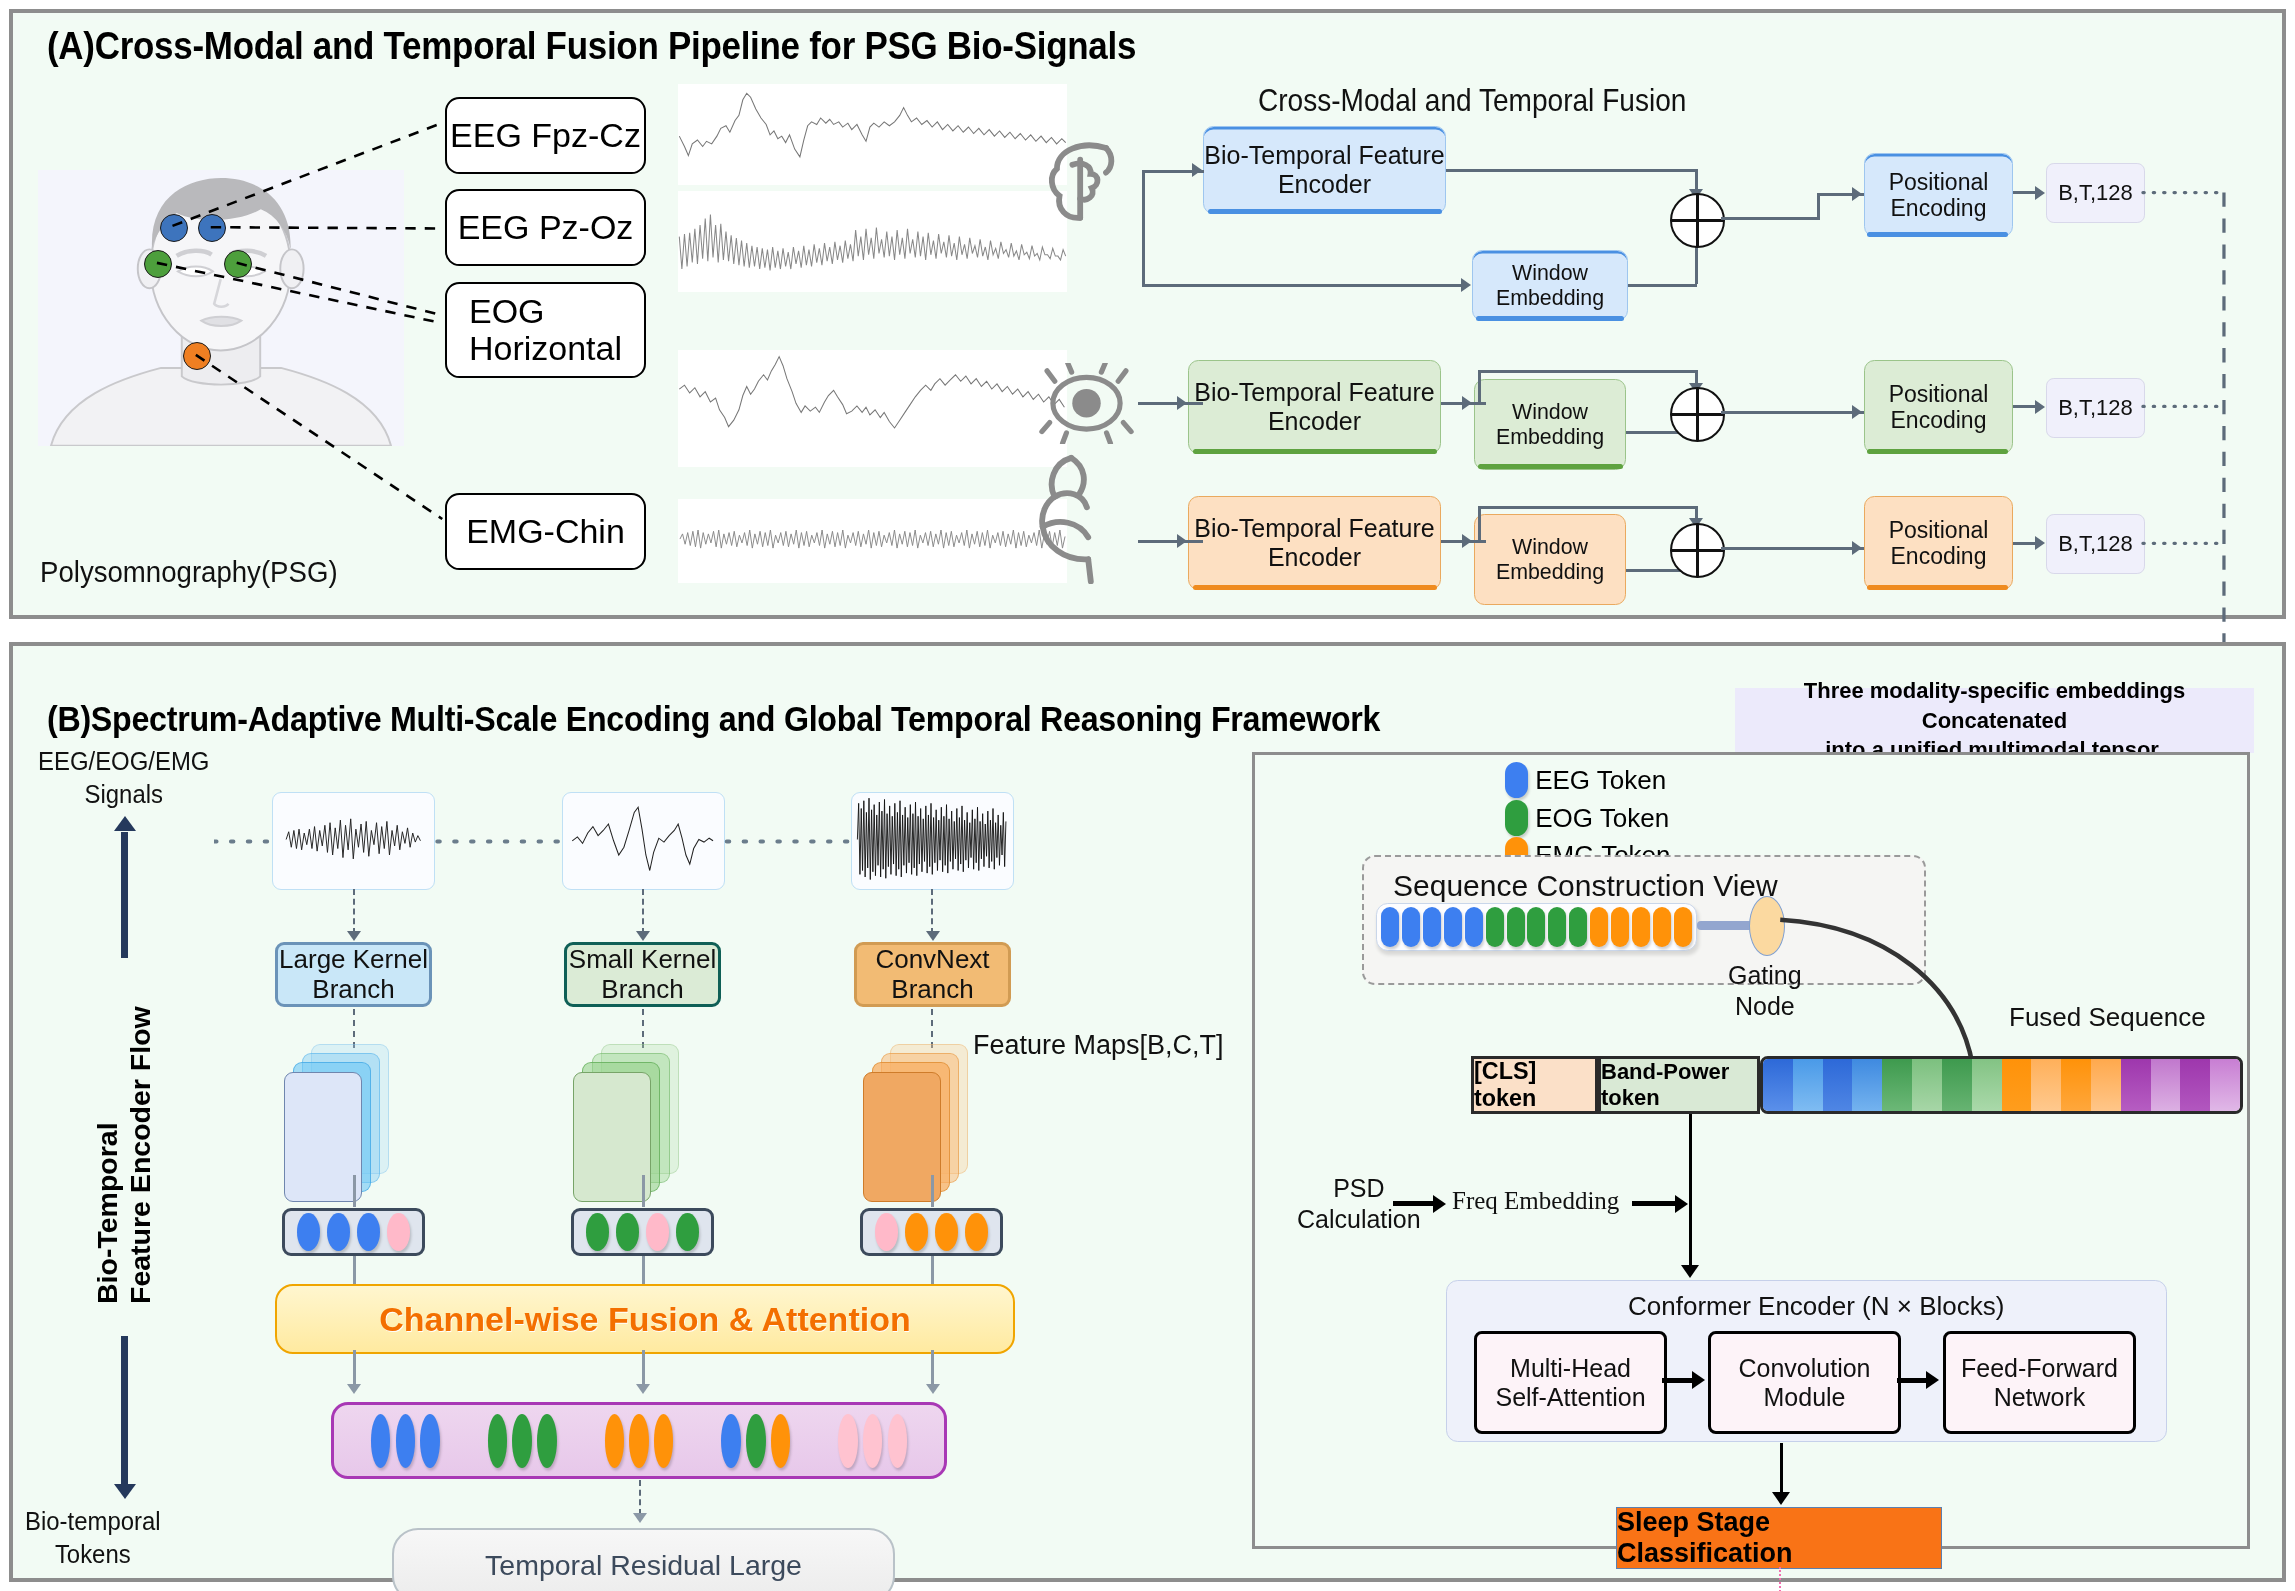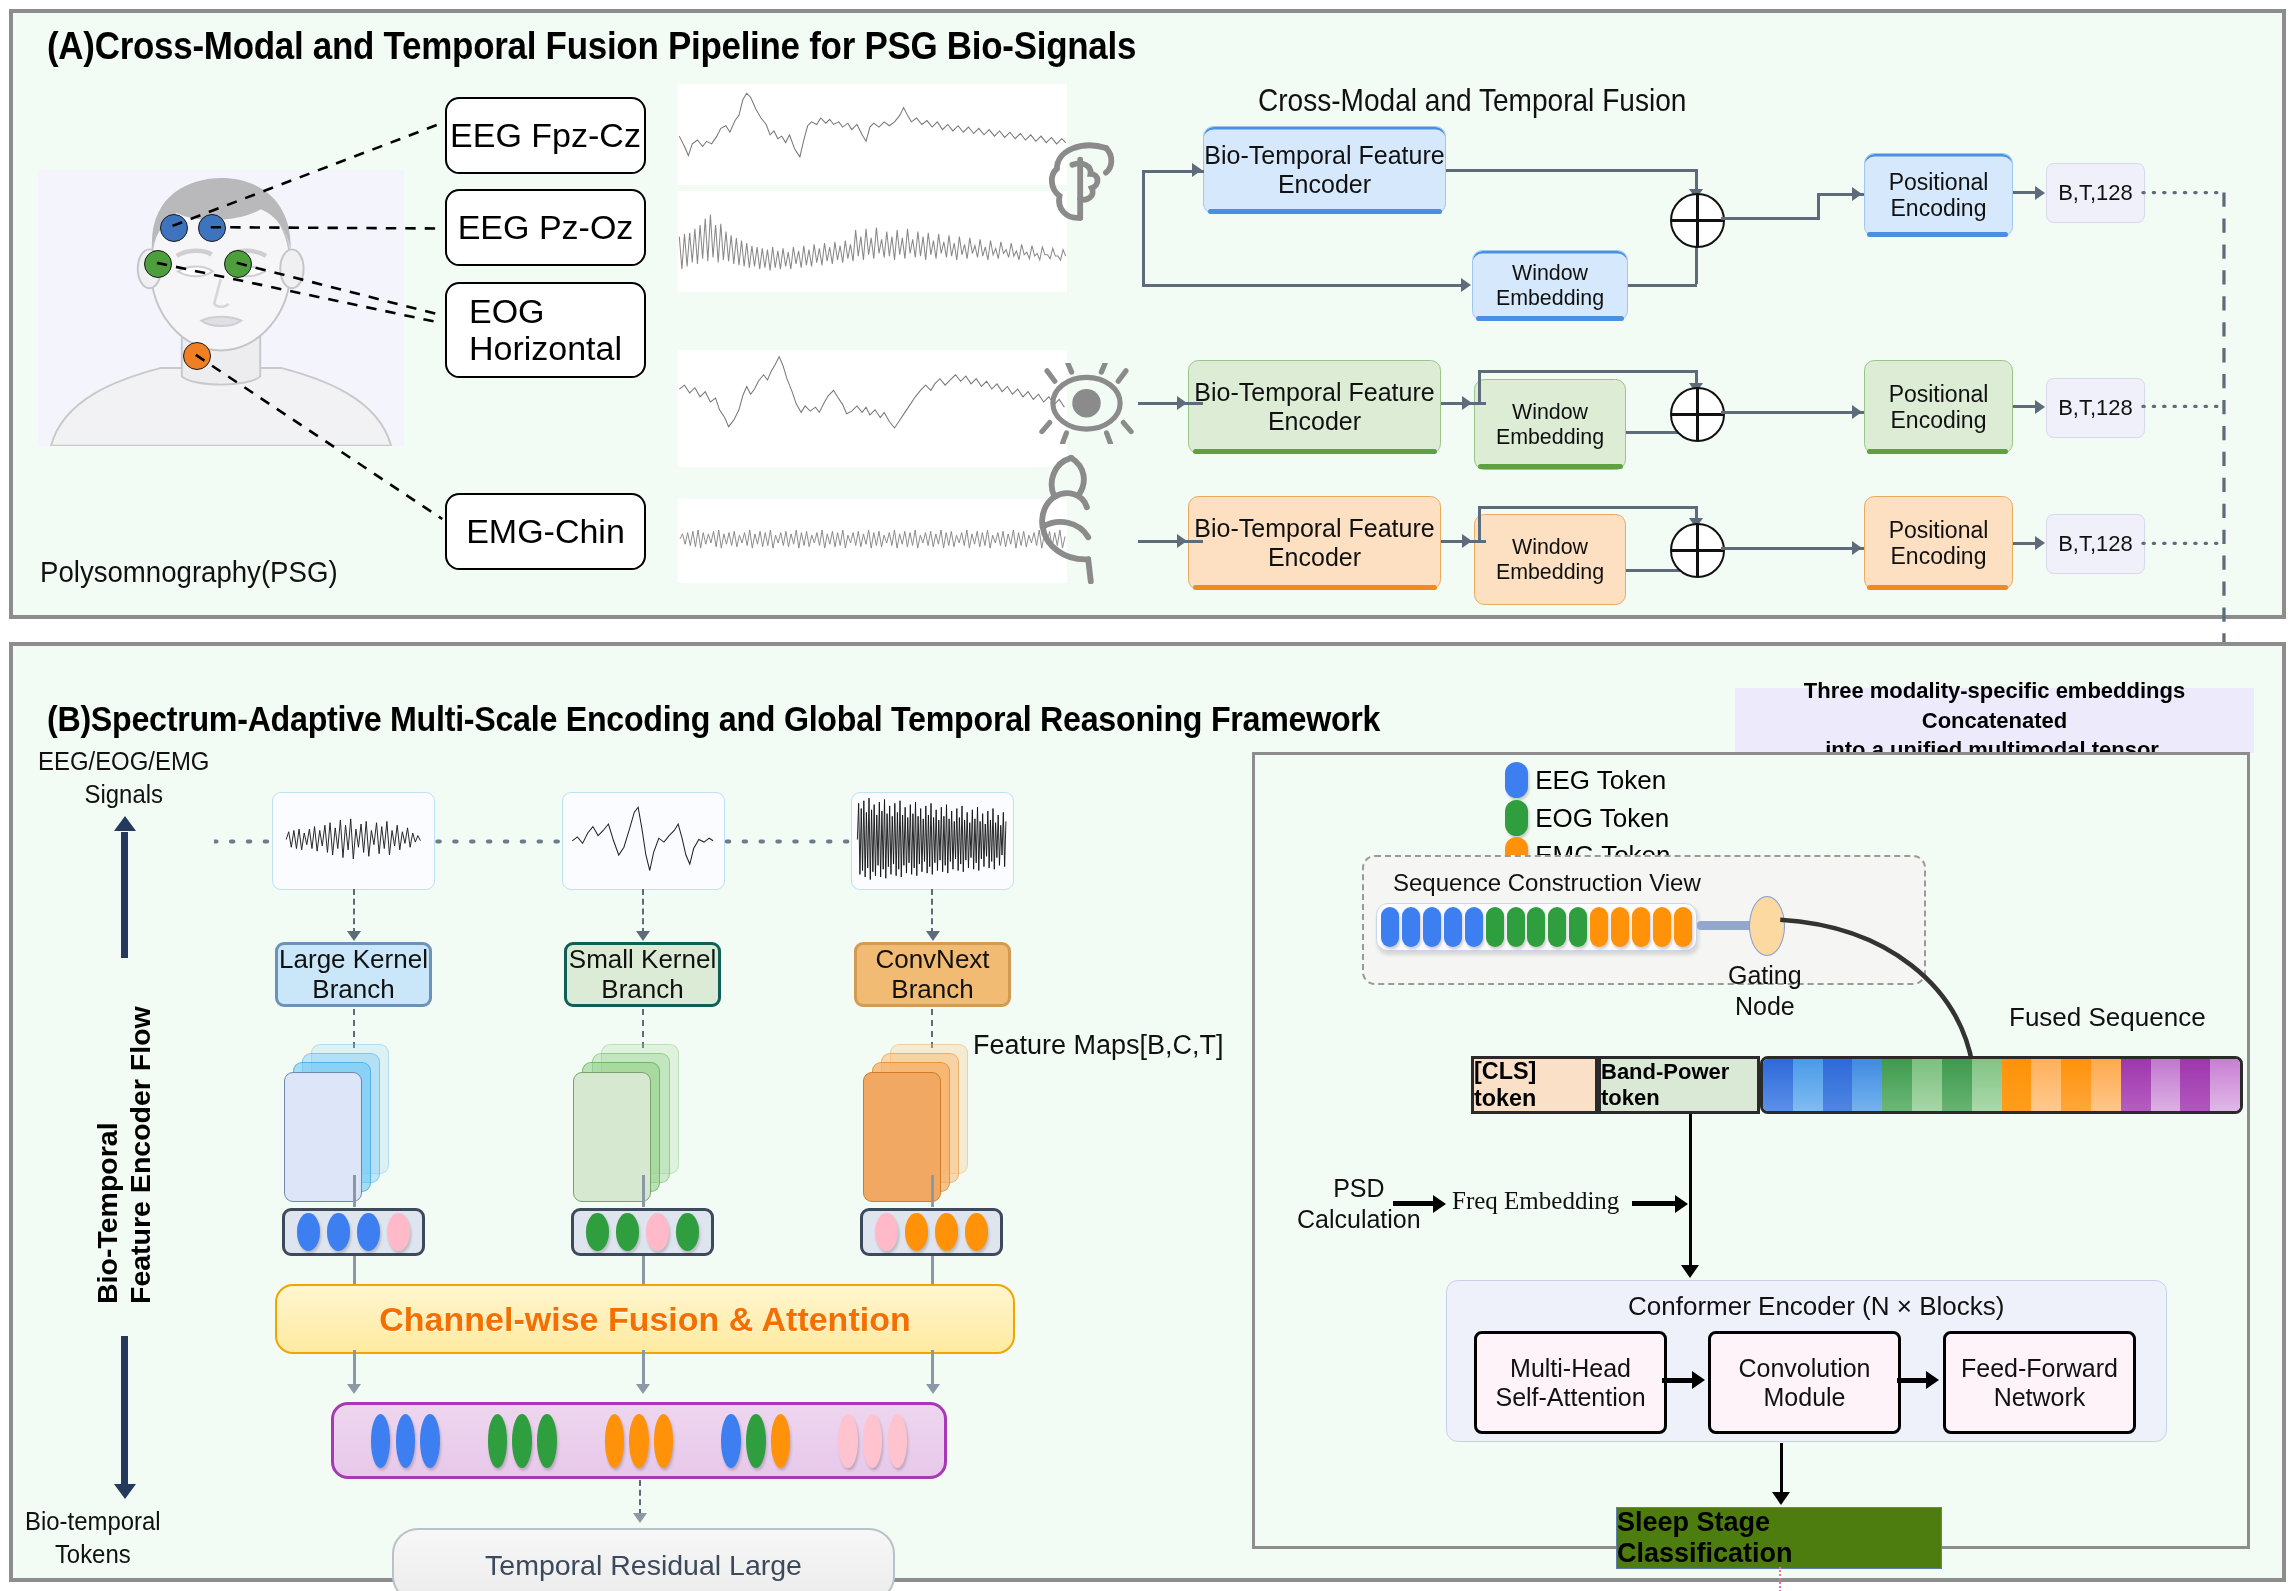--- a/index.html
+++ b/index.html
@@ -78,21 +78,21 @@
           display:flex;align-items:center;box-sizing:border-box;box-shadow:1.3px 3.2px 3.9px rgba(0,0,0,.12);}
   .gnode{position:absolute;background:#fbd9a0;border:1.9px solid #7f9fd0;border-radius:50%;}
   .clsbox{position:absolute;border:3.2px solid #2a2a2a;box-sizing:border-box;display:flex;
           align-items:center;justify-content:center;font-weight:bold;color:#000;}
   .confbox{position:absolute;background:#eef1fa;border:1.9px solid #c6d0ea;border-radius:11.7px;box-sizing:border-box;}
   .cbx{position:absolute;background:#fdf3f8;border:3.2px solid #000;border-radius:7.8px;
        display:flex;align-items:center;justify-content:center;text-align:center;line-height:1.15;color:#111;}
   .blkarrow{position:absolute;background:#000;height:4.5px;}
   .blkarrowHead{position:absolute;width:0;height:0;border-top:9px solid transparent;border-bottom:9px solid transparent;border-left:13px solid #000;}
   .blkarrowHeadD{position:absolute;width:0;height:0;border-left:9px solid transparent;border-right:9px solid transparent;border-top:13px solid #000;}
-  .sscls{position:absolute;background:#4d7c0f;border:1.9px solid #5d7fae;display:flex;align-items:center;
+  .sscls{position:absolute;background:#f97316;border:1.9px solid #5d7fae;display:flex;align-items:center;
          font-weight:bold;color:#000;}
   .pinkdashv{position:absolute;border-left:2.6px dotted #f06fb0;}
   .note{position:absolute;background:#eceafb;color:#000;font-weight:bold;text-align:center;
         display:flex;align-items:center;justify-content:center;line-height:1.35;}
 </style>
 </head>
 <body>
 
 <div id="root">
 
@@ -506,21 +506,21 @@
   <div style="position:absolute;left:1505px;top:800px;">
     <div class="legdot" style="position:relative;width:23.4px;height:36px;border-radius:19.5px;background:#2f9e3f;display:inline-block;vertical-align:middle;"></div>
     <span style="font-size:26px;color:#000;vertical-align:middle;margin-left:3.9px;">EOG Token</span>
   </div>
   <div style="position:absolute;left:1505px;top:837px;">
     <div class="legdot" style="position:relative;width:23.4px;height:36px;border-radius:19.5px;background:#ff9209;display:inline-block;vertical-align:middle;"></div>
     <span style="font-size:26px;color:#000;vertical-align:middle;margin-left:3.9px;">EMG Token</span>
   </div>
 
   <div class="dashbox" style="left:1362px;top:855px;width:564px;height:130px;"></div>
-  <div class="sub" style="left:1393px;top:869px;font-size:24px;transform:none;">Sequence Construction View</div>
+  <div class="sub" style="left:1393px;top:869px;font-size:30px;transform:none;">Sequence Construction View</div>
 
   <div class="seqcap" style="left:1376px;top:903px;width:321px;height:48px;padding:0 3.9px;justify-content:space-between;">
     <div class="tok" style="width:18px;height:40px;border-radius:13px;background:#3d7ff0;"></div>
     <div class="tok" style="width:18px;height:40px;border-radius:13px;background:#3d7ff0;"></div>
     <div class="tok" style="width:18px;height:40px;border-radius:13px;background:#3d7ff0;"></div>
     <div class="tok" style="width:18px;height:40px;border-radius:13px;background:#3d7ff0;"></div>
     <div class="tok" style="width:18px;height:40px;border-radius:13px;background:#3d7ff0;"></div>
     <div class="tok" style="width:18px;height:40px;border-radius:13px;background:#2f9e3f;"></div>
     <div class="tok" style="width:18px;height:40px;border-radius:13px;background:#2f9e3f;"></div>
     <div class="tok" style="width:18px;height:40px;border-radius:13px;background:#2f9e3f;"></div>

